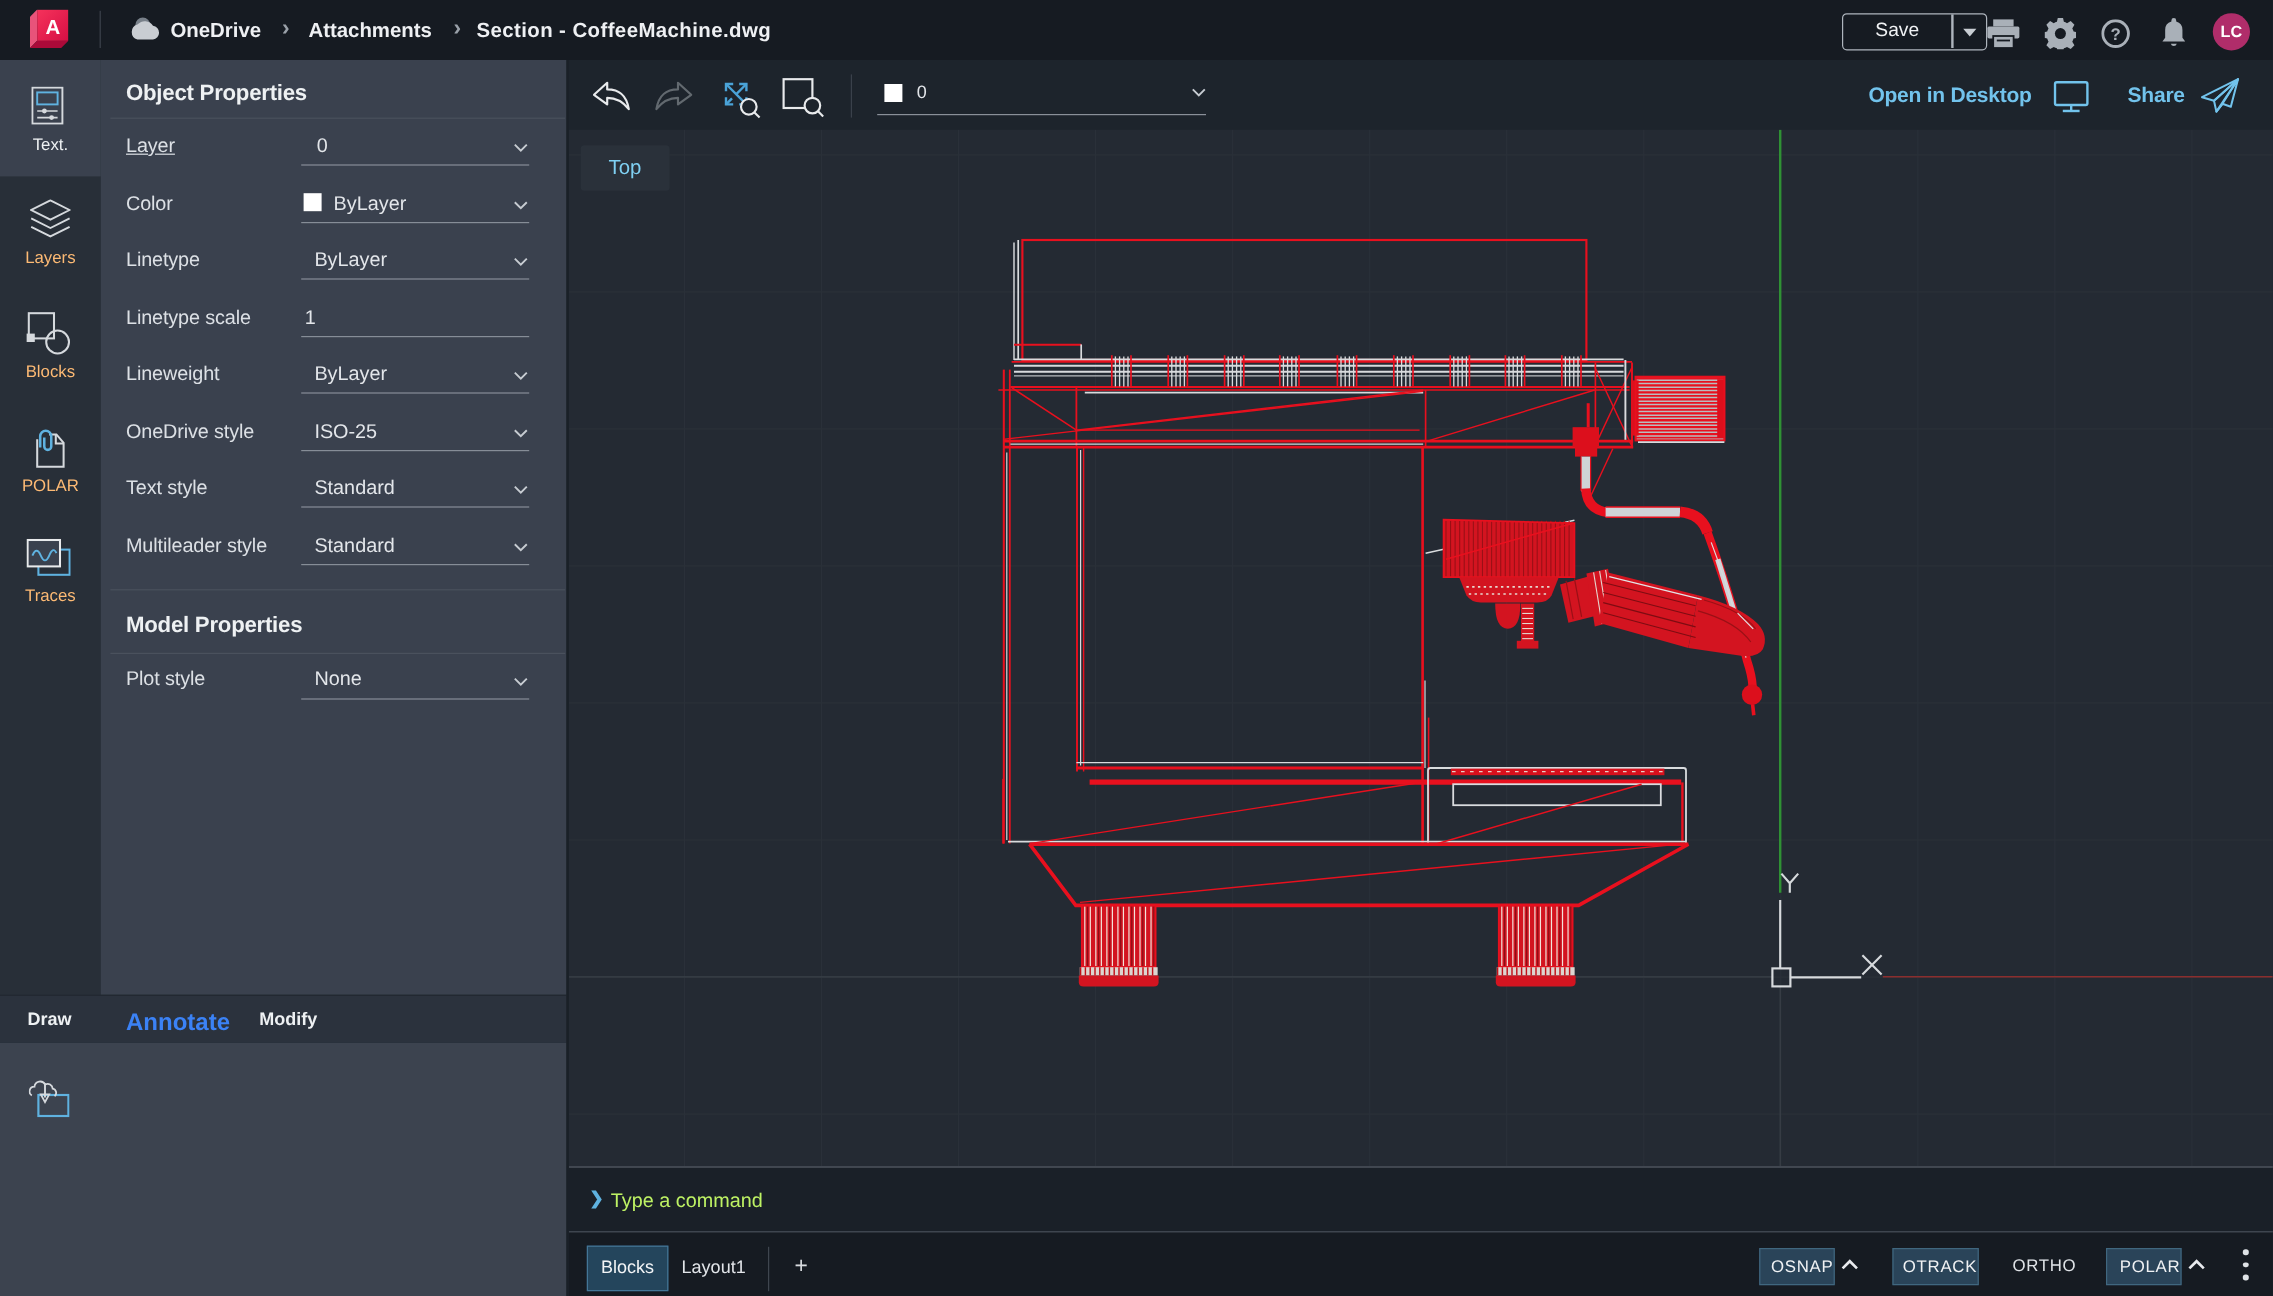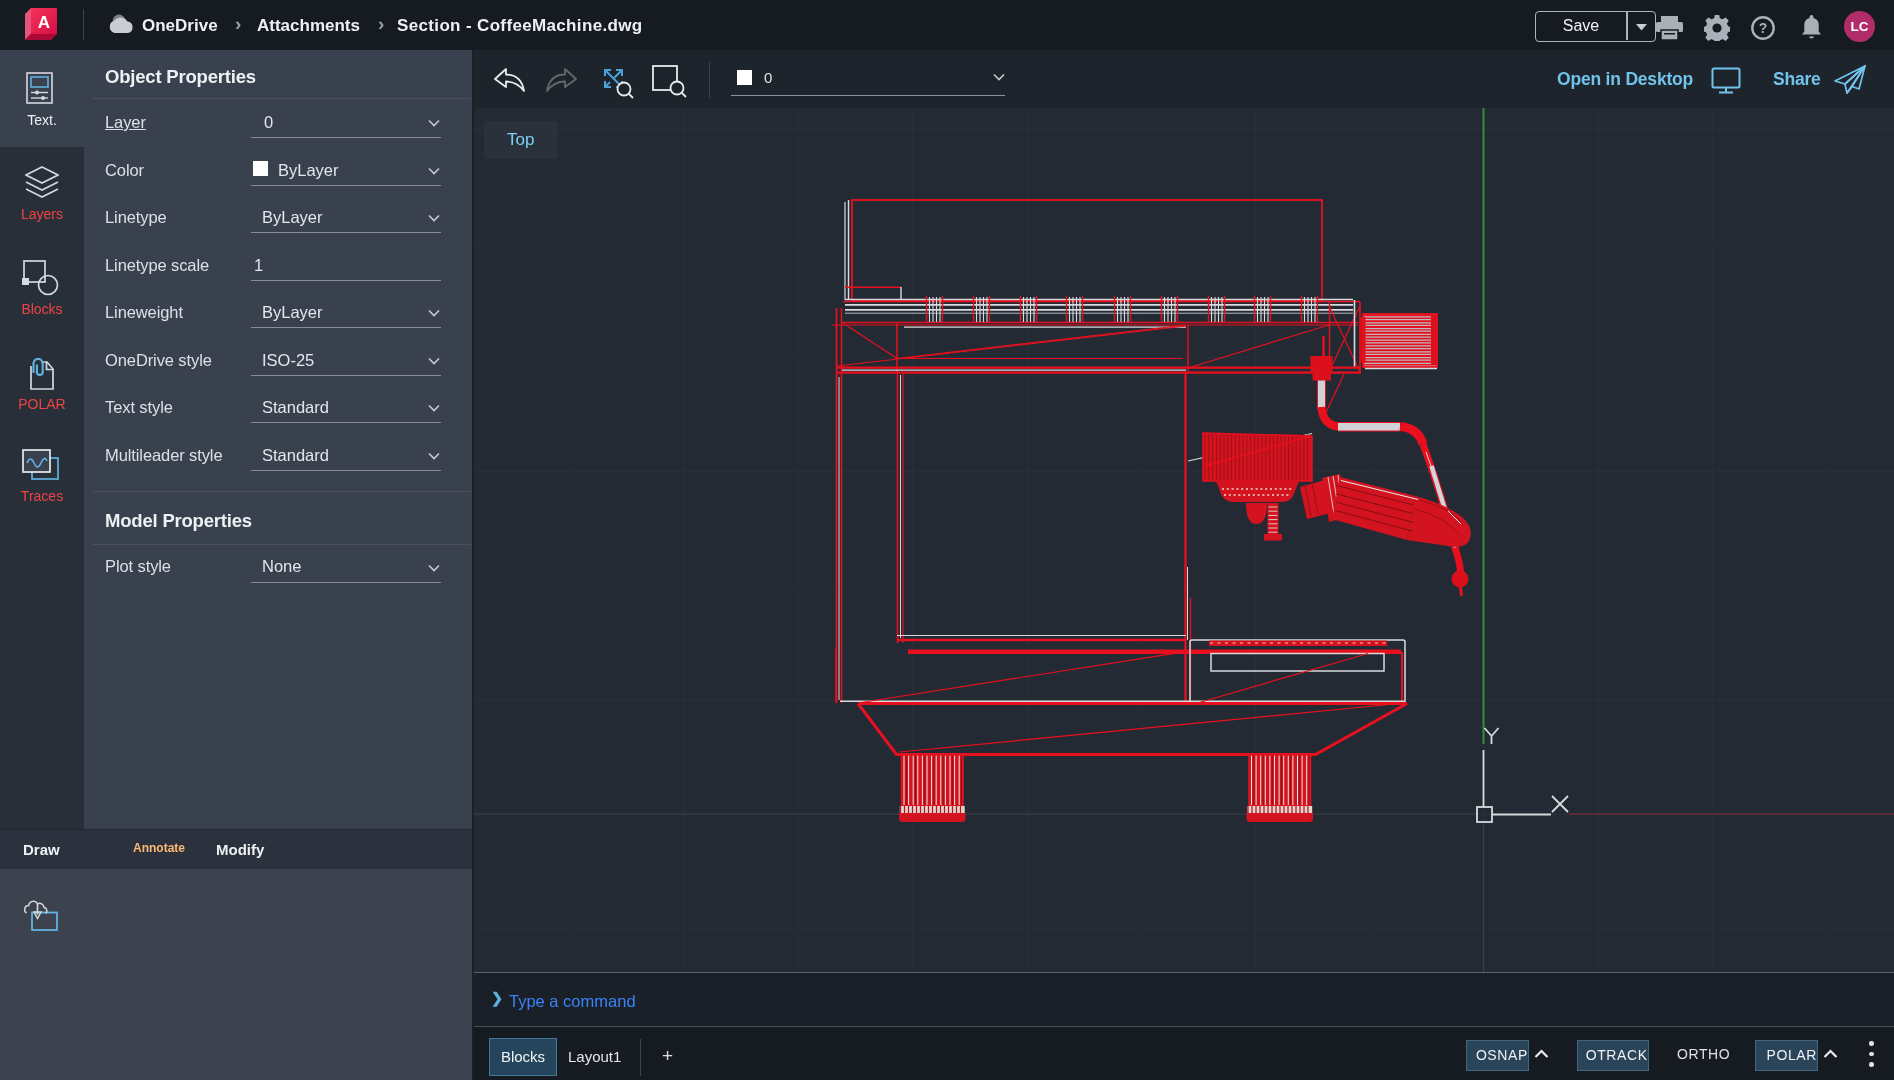--- a/index.html
+++ b/index.html
@@ -11,21 +11,21 @@
   #panel { position:absolute; left:84px; top:50px; width:388px; height:779px; background:#3a414e; z-index:20;}
   #paneledge { position:absolute; left:472px; top:50px; width:2px; height:1030px; background:#1a2027; z-index:25;}
   #drawbar { position:absolute; left:0; top:829px; width:472px; height:40px; background:#2b323d; border-top:1px solid #222831; z-index:21;}
   #botpanel { position:absolute; left:0; top:869px; width:472px; height:211px; background:#3c434f; z-index:20;}
   #toolbar { position:absolute; left:474px; top:50px; width:1420px; height:58px; background:#1d242c; z-index:10;}
   #canvas { position:absolute; left:474px; top:108px; width:1420px; height:864px; background:#242a33; z-index:5;}
   #cmdbar { position:absolute; left:474px; top:972px; width:1420px; height:54px; background:#1a2028; border-top:1px solid #5a616a; z-index:10;}
   #statusbar { position:absolute; left:474px; top:1026px; width:1420px; height:54px; background:#161b22; border-top:1px solid #49505a; z-index:10;}
   .crumb { color:#eef0f3; font-size:17px; font-weight:bold; }
   .sep { color:#9aa1a9; font-size:19px; font-weight:bold; }
-  .sideitem { position:absolute; left:0; width:84px; text-align:center; color:#ef4444; font-size:14px; }
+  .sideitem { position:absolute; left:0; width:84px; text-align:center; color:#fdba74; font-size:14px; }
   .ptitle { position:absolute; left:105px; color:#eef1f3; font-size:18.5px; font-weight:bold; letter-spacing:-0.2px;}
   .plbl { position:absolute; left:105px; color:#dce0e5; font-size:16.5px; letter-spacing:-0.1px;}
   .pval { position:absolute; color:#e3e6ea; font-size:16.5px; }
   .pline { position:absolute; left:251px; width:190px; height:1px; background:#868d97; }
   .pdiv { position:absolute; left:92px; width:379px; height:1px; background:#4a515d; }
   .chev { position:absolute; width:12px; height:8px; }
   .statbtn { position:absolute; top:12.5px; height:31px; background:#2a4459; border:1px solid #40677f;
     color:#f0f2f4; font-size:14px; letter-spacing:0.6px; text-align:right; line-height:29px; }
   .stattxt { position:absolute; top:19px; color:#dfe3e7; font-size:14px; letter-spacing:0.6px; }
 </style>
@@ -170,21 +170,21 @@
 <div class="abs ptitle" style="top:510px;z-index:22;">Model Properties</div>
 <div class="abs pdiv" style="top:544px;z-index:22;"></div>
 <div class="abs plbl" style="top:557px;z-index:22;">Plot style</div>
 <div class="abs pval" style="left:262px;top:557px;z-index:22;">None</div>
 <div class="abs pline" style="top:581.5px;z-index:22;"></div>
 <svg class="abs chev" style="left:428px;top:563.5px;z-index:22;" viewBox="0 0 12 8">
     <polyline points="1,1.5 6,6.5 11,1.5" fill="none" stroke="#c6cbd1" stroke-width="1.6"></polyline>
   </svg>
 <div id="drawbar">
   <div class="abs" style="left:23px;top:11px;color:#eef1f3;font-size:15px;font-weight:bold;">Draw</div>
-  <div class="abs" style="left:105px;top:11px;color:#fdba74;font-size:12px;font-weight:bold;margin-left:28px;">Annotate</div>
+  <div class="abs" style="left:105px;top:11px;color:#3b82f6;font-size:20px;font-weight:bold;">Annotate</div>
   <div class="abs" style="left:216px;top:11px;color:#eef1f3;font-size:15px;font-weight:bold;">Modify</div>
 </div>
 <div id="botpanel">
   <svg class="abs" style="left:24px;top:29px;" width="34" height="34" viewBox="0 0 34 34">
     <rect x="8" y="14.5" width="25" height="17.5" fill="none" stroke="#5fb2e0" stroke-width="1.8"></rect>
     <path d="M2.5 15 a4 4 0 0 1 2.2-7.4 a4.8 4.8 0 0 1 9-1.8 a4.2 4.2 0 0 1 6.2 3.4 a3.6 3.6 0 0 1 1.6 6.3" fill="none" stroke="#d5d9dd" stroke-width="1.5"></path>
     <line x1="13.5" y1="5" x2="13.5" y2="16.5" stroke="#d5d9dd" stroke-width="1.6"></line>
     <polygon points="10,14 17,14 13.5,20.5" fill="none" stroke="#d5d9dd" stroke-width="1.5"></polygon>
   </svg>
 </div>
@@ -579,21 +579,21 @@
 <line x1="1304.0" y1="806" x2="1304.0" y2="813" stroke="#c11018" stroke-width="1.2"></line>
 <line x1="1308.0" y1="806" x2="1308.0" y2="813" stroke="#c11018" stroke-width="1.2"></line>
 <path d="M1246.5 813 H1313 V818.5 Q1313 822 1309 822 H1250.5 Q1246.5 822 1246.5 818.5 Z" fill="#d31420"></path>
 </g>
   </g>
 </svg>
 <div class="abs" style="left:9.5px;top:13px;width:74.5px;height:38px;background:#2a313a;border-radius:3px;color:#7fd0f2;font-size:17px;text-align:center;line-height:38px;">Top</div>
 </div>
 <div id="cmdbar">
   <div class="abs" style="left:17px;top:17px;color:#5fb2e0;font-size:14.5px;font-weight:bold;">❯</div>
-  <div class="abs" style="left:35px;top:19px;color:#3b82f6;font-size:16.5px;">Type a command</div>
+  <div class="abs" style="left:35px;top:19px;color:#bef264;font-size:16.5px;">Type a command</div>
 </div>
 <div id="statusbar">
   <div class="abs" style="left:15px;top:11px;width:68px;height:38px;background:#24455c;border:1px solid #447697;color:#f2f4f6;font-size:15px;text-align:center;line-height:36px;">Blocks</div>
   <div class="abs" style="left:94px;top:21px;color:#e2e5e9;font-size:15px;">Layout1</div>
   <div class="abs" style="left:166px;top:12px;width:1px;height:37px;background:#3f464f;"></div>
   <div class="abs" style="left:188px;top:18px;color:#d9dce0;font-size:19px;">+</div>
   <div class="statbtn" style="left:991.9px;width:63px;">OSNAP</div>
   <svg class="abs" style="left:1060px;top:22px;" width="15" height="10" viewBox="0 0 15 10">
       <polyline points="1.5,8 7.5,2 13.5,8" fill="none" stroke="#e8eaee" stroke-width="2.2"></polyline>
     </svg>

